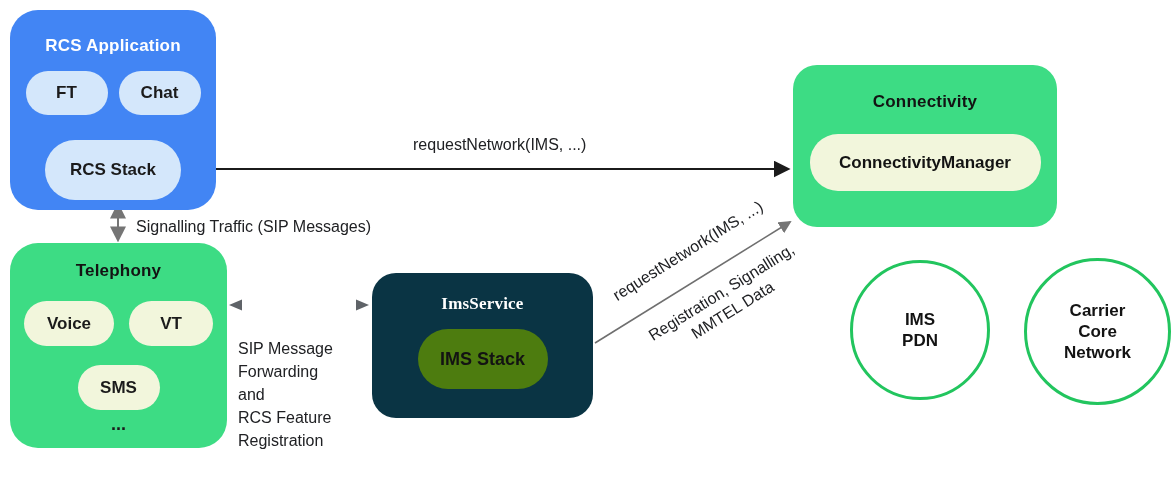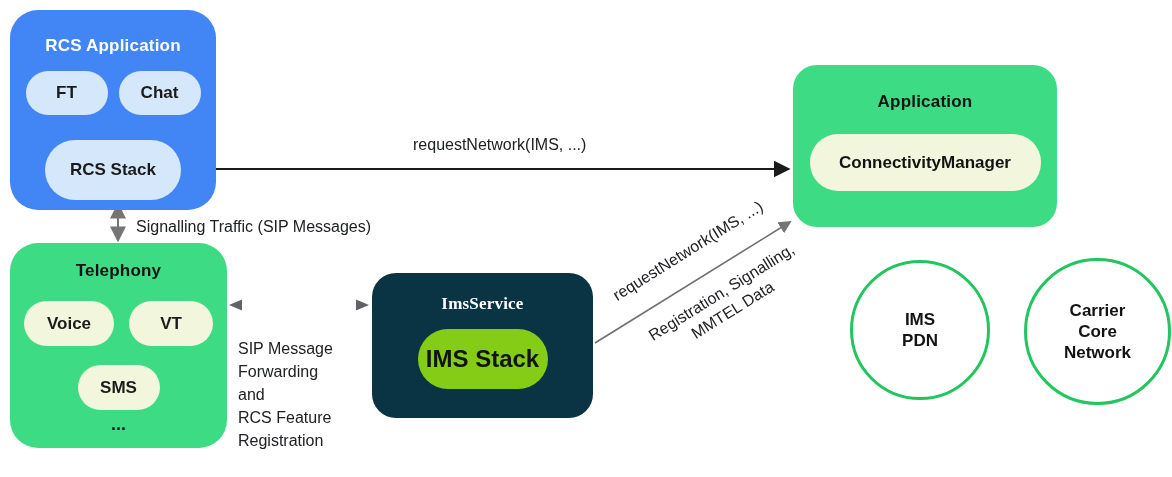--- a/index.html
+++ b/index.html
@@ -27,21 +27,21 @@
   #telephony .pill{background:#F2F6DC;color:#1b1b1b;}
   #telephony .pill-row{margin-top:20px;gap:15px;}
   .pill-voice{width:90px;height:45px;border-radius:23px;}
   .pill-vt{width:84px;height:45px;border-radius:23px;}
   .pill-sms{width:82px;height:45px;border-radius:23px;margin-top:19px;}
   .ellipsis{font-weight:bold;font-size:18px;color:#1b1b1b;margin-top:4px;}
 
   
   #ims-service{left:372px;top:273px;width:221px;height:145px;background:#0A3444;border-radius:24px;padding-top:21px;}
   #ims-service .box-title{color:#ffffff;font-family:Liberation Serif, serif;}
-  .pill-ims-stack{width:130px;height:60px;border-radius:30px;background:#84cc16;color:#131313;margin-top:15px;font-size:24px;}
+  .pill-ims-stack{width:130px;height:60px;border-radius:30px;background:#4d7c0f;color:#131313;margin-top:15px;font-size:18px;}
 
   
   #connectivity{left:793px;top:65px;width:264px;height:162px;background:#3DDC84;border-radius:24px;padding-top:27px;}
   #connectivity .box-title{color:#131313;}
   .pill-conn-mgr{width:231px;height:57px;border-radius:28px;background:#F2F6DC;color:#131313;margin-top:22px;}
 
   
   .net-circle{position:absolute;border:3px solid #22c55e;border-radius:50%;background:#ffffff;
     display:flex;align-items:center;justify-content:center;text-align:center;
     font-weight:bold;font-size:17px;line-height:21px;color:#131313;white-space:pre-line;box-sizing:border-box;}
@@ -99,21 +99,21 @@
     <div class="pill pill-sms">SMS</div>
     <div class="ellipsis">...</div>
   </div>
 
   <div class="box" id="ims-service">
     <div class="box-title">ImsService</div>
     <div class="pill pill-ims-stack">IMS Stack</div>
   </div>
 
   <div class="box" id="connectivity">
-    <div class="box-title">Application</div>
+    <div class="box-title">Connectivity</div>
     <div class="pill pill-conn-mgr">ConnectivityManager</div>
   </div>
 
   <div class="net-circle" id="circle-ims-pdn">IMS
 PDN</div>
   <div class="net-circle" id="circle-carrier">Carrier
 Core
 Network</div>
 
   <div class="label" id="lbl-request-h">requestNetwork(IMS, ...)</div>

